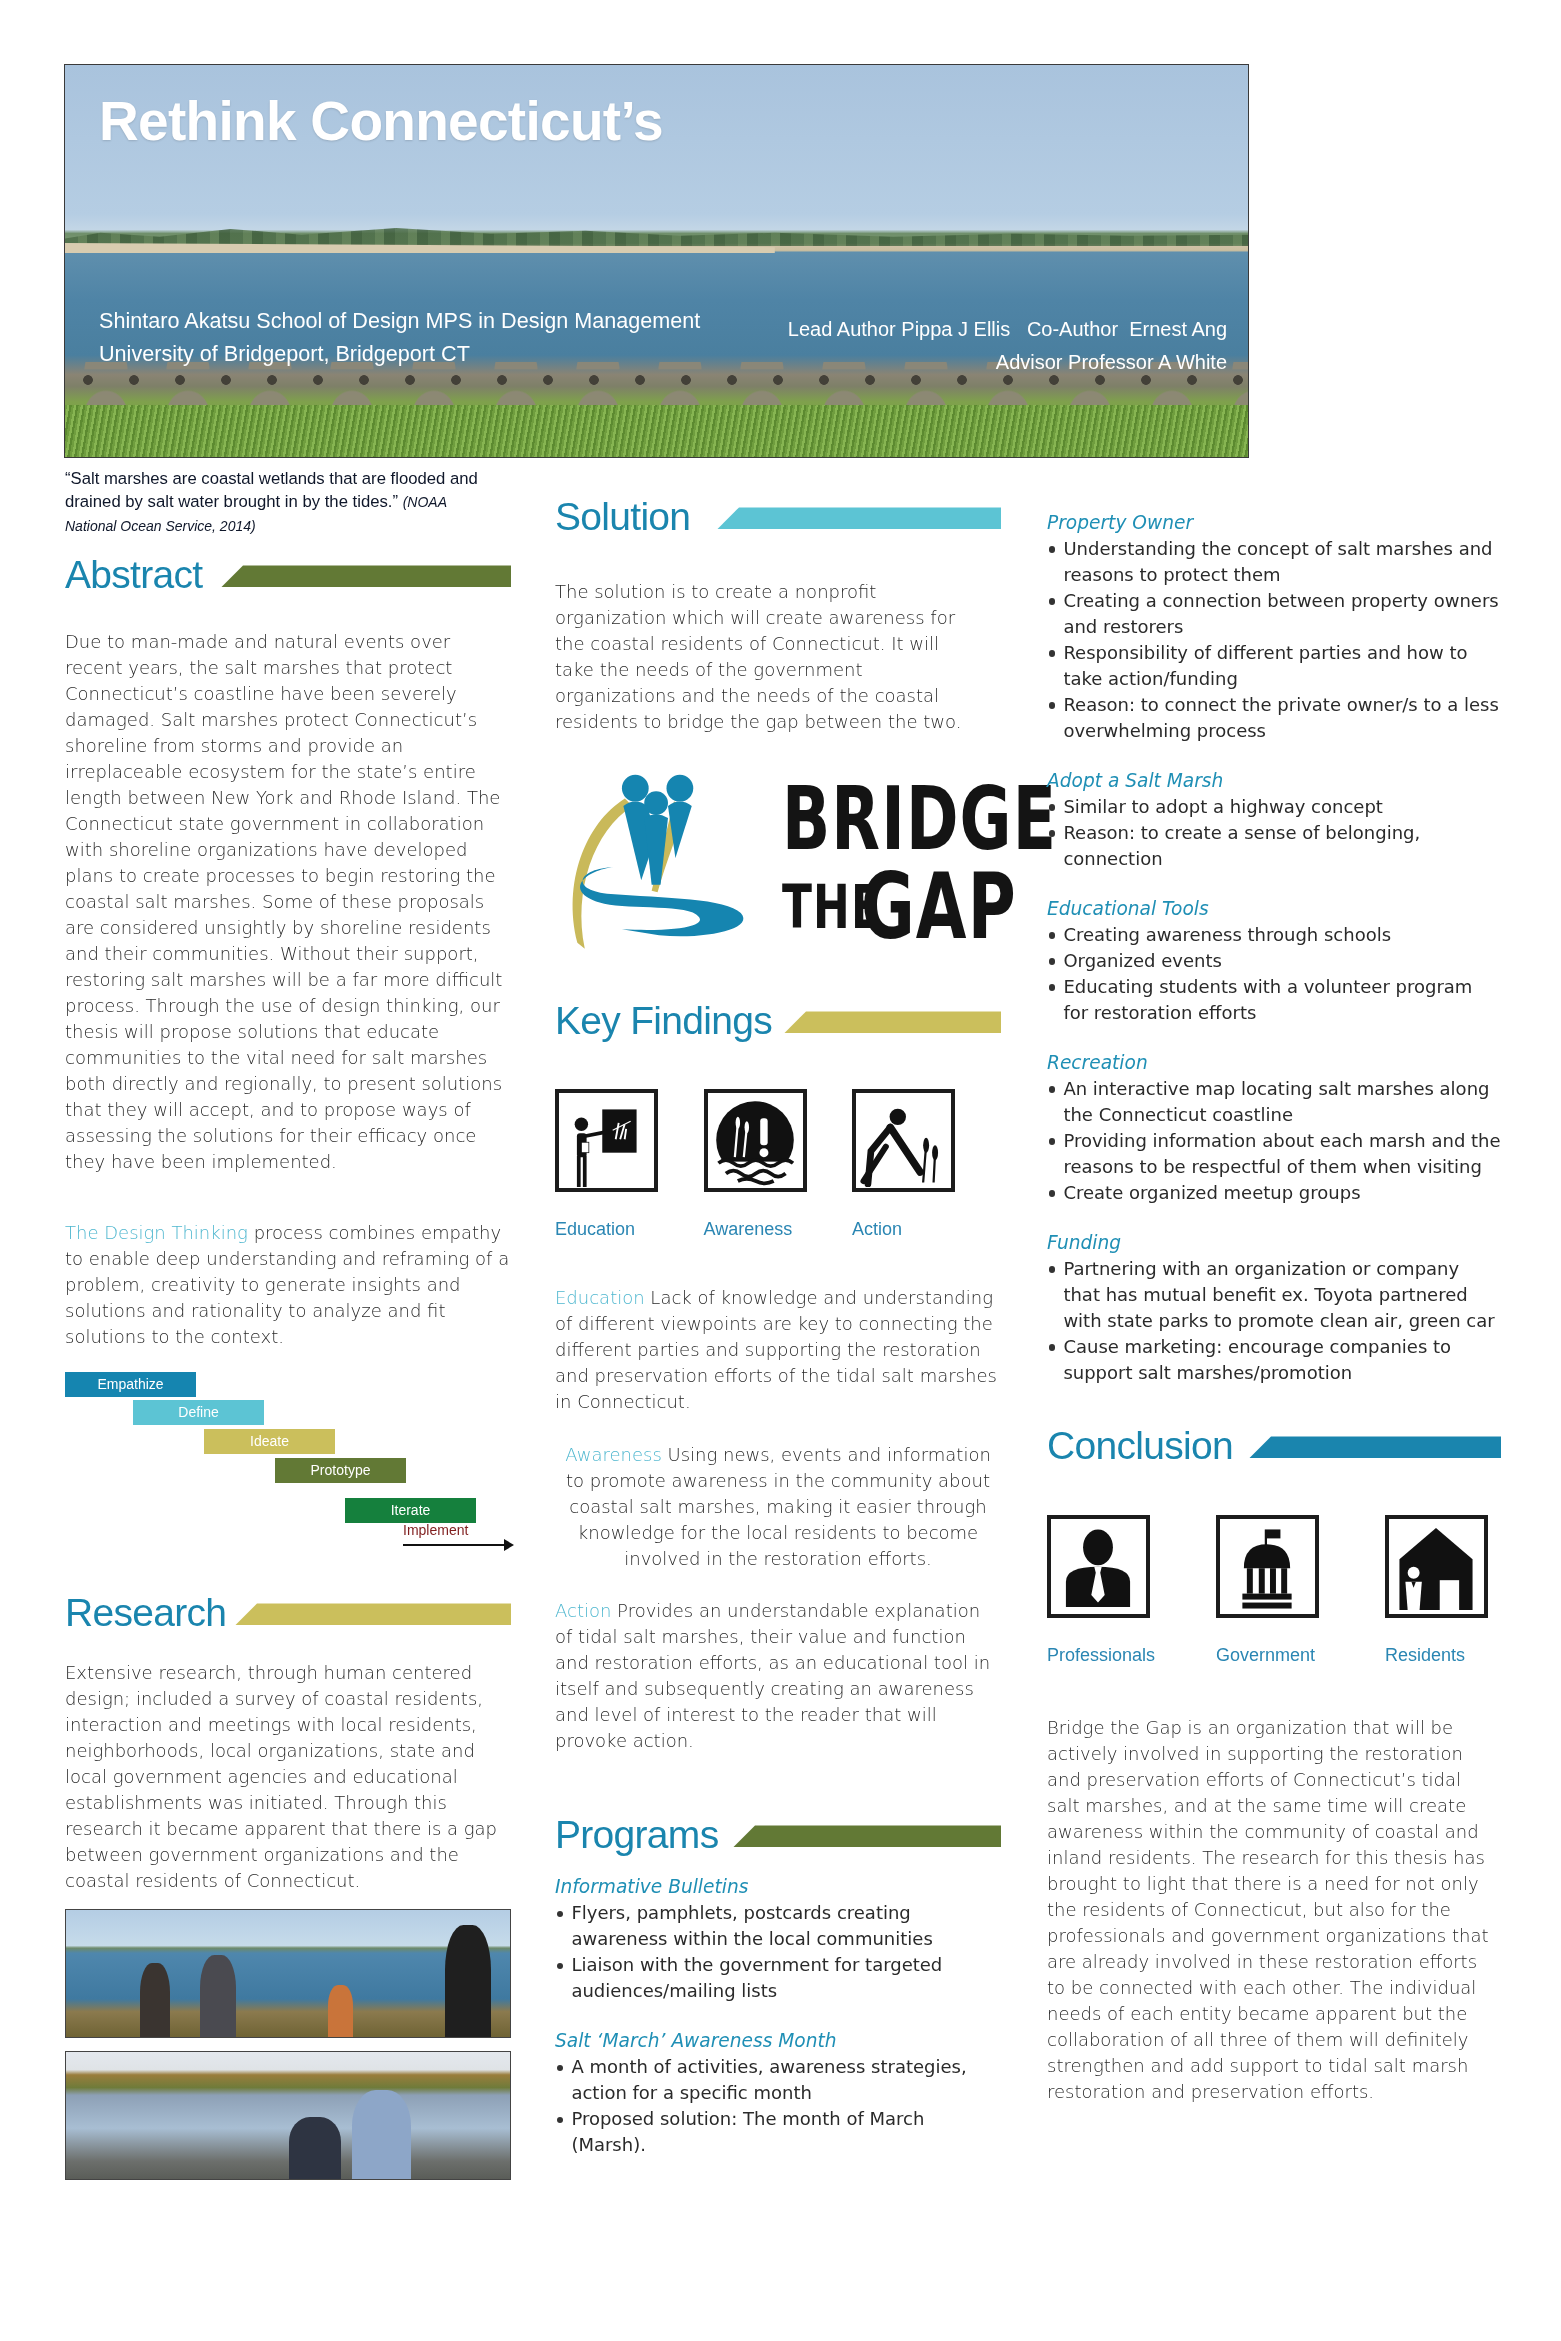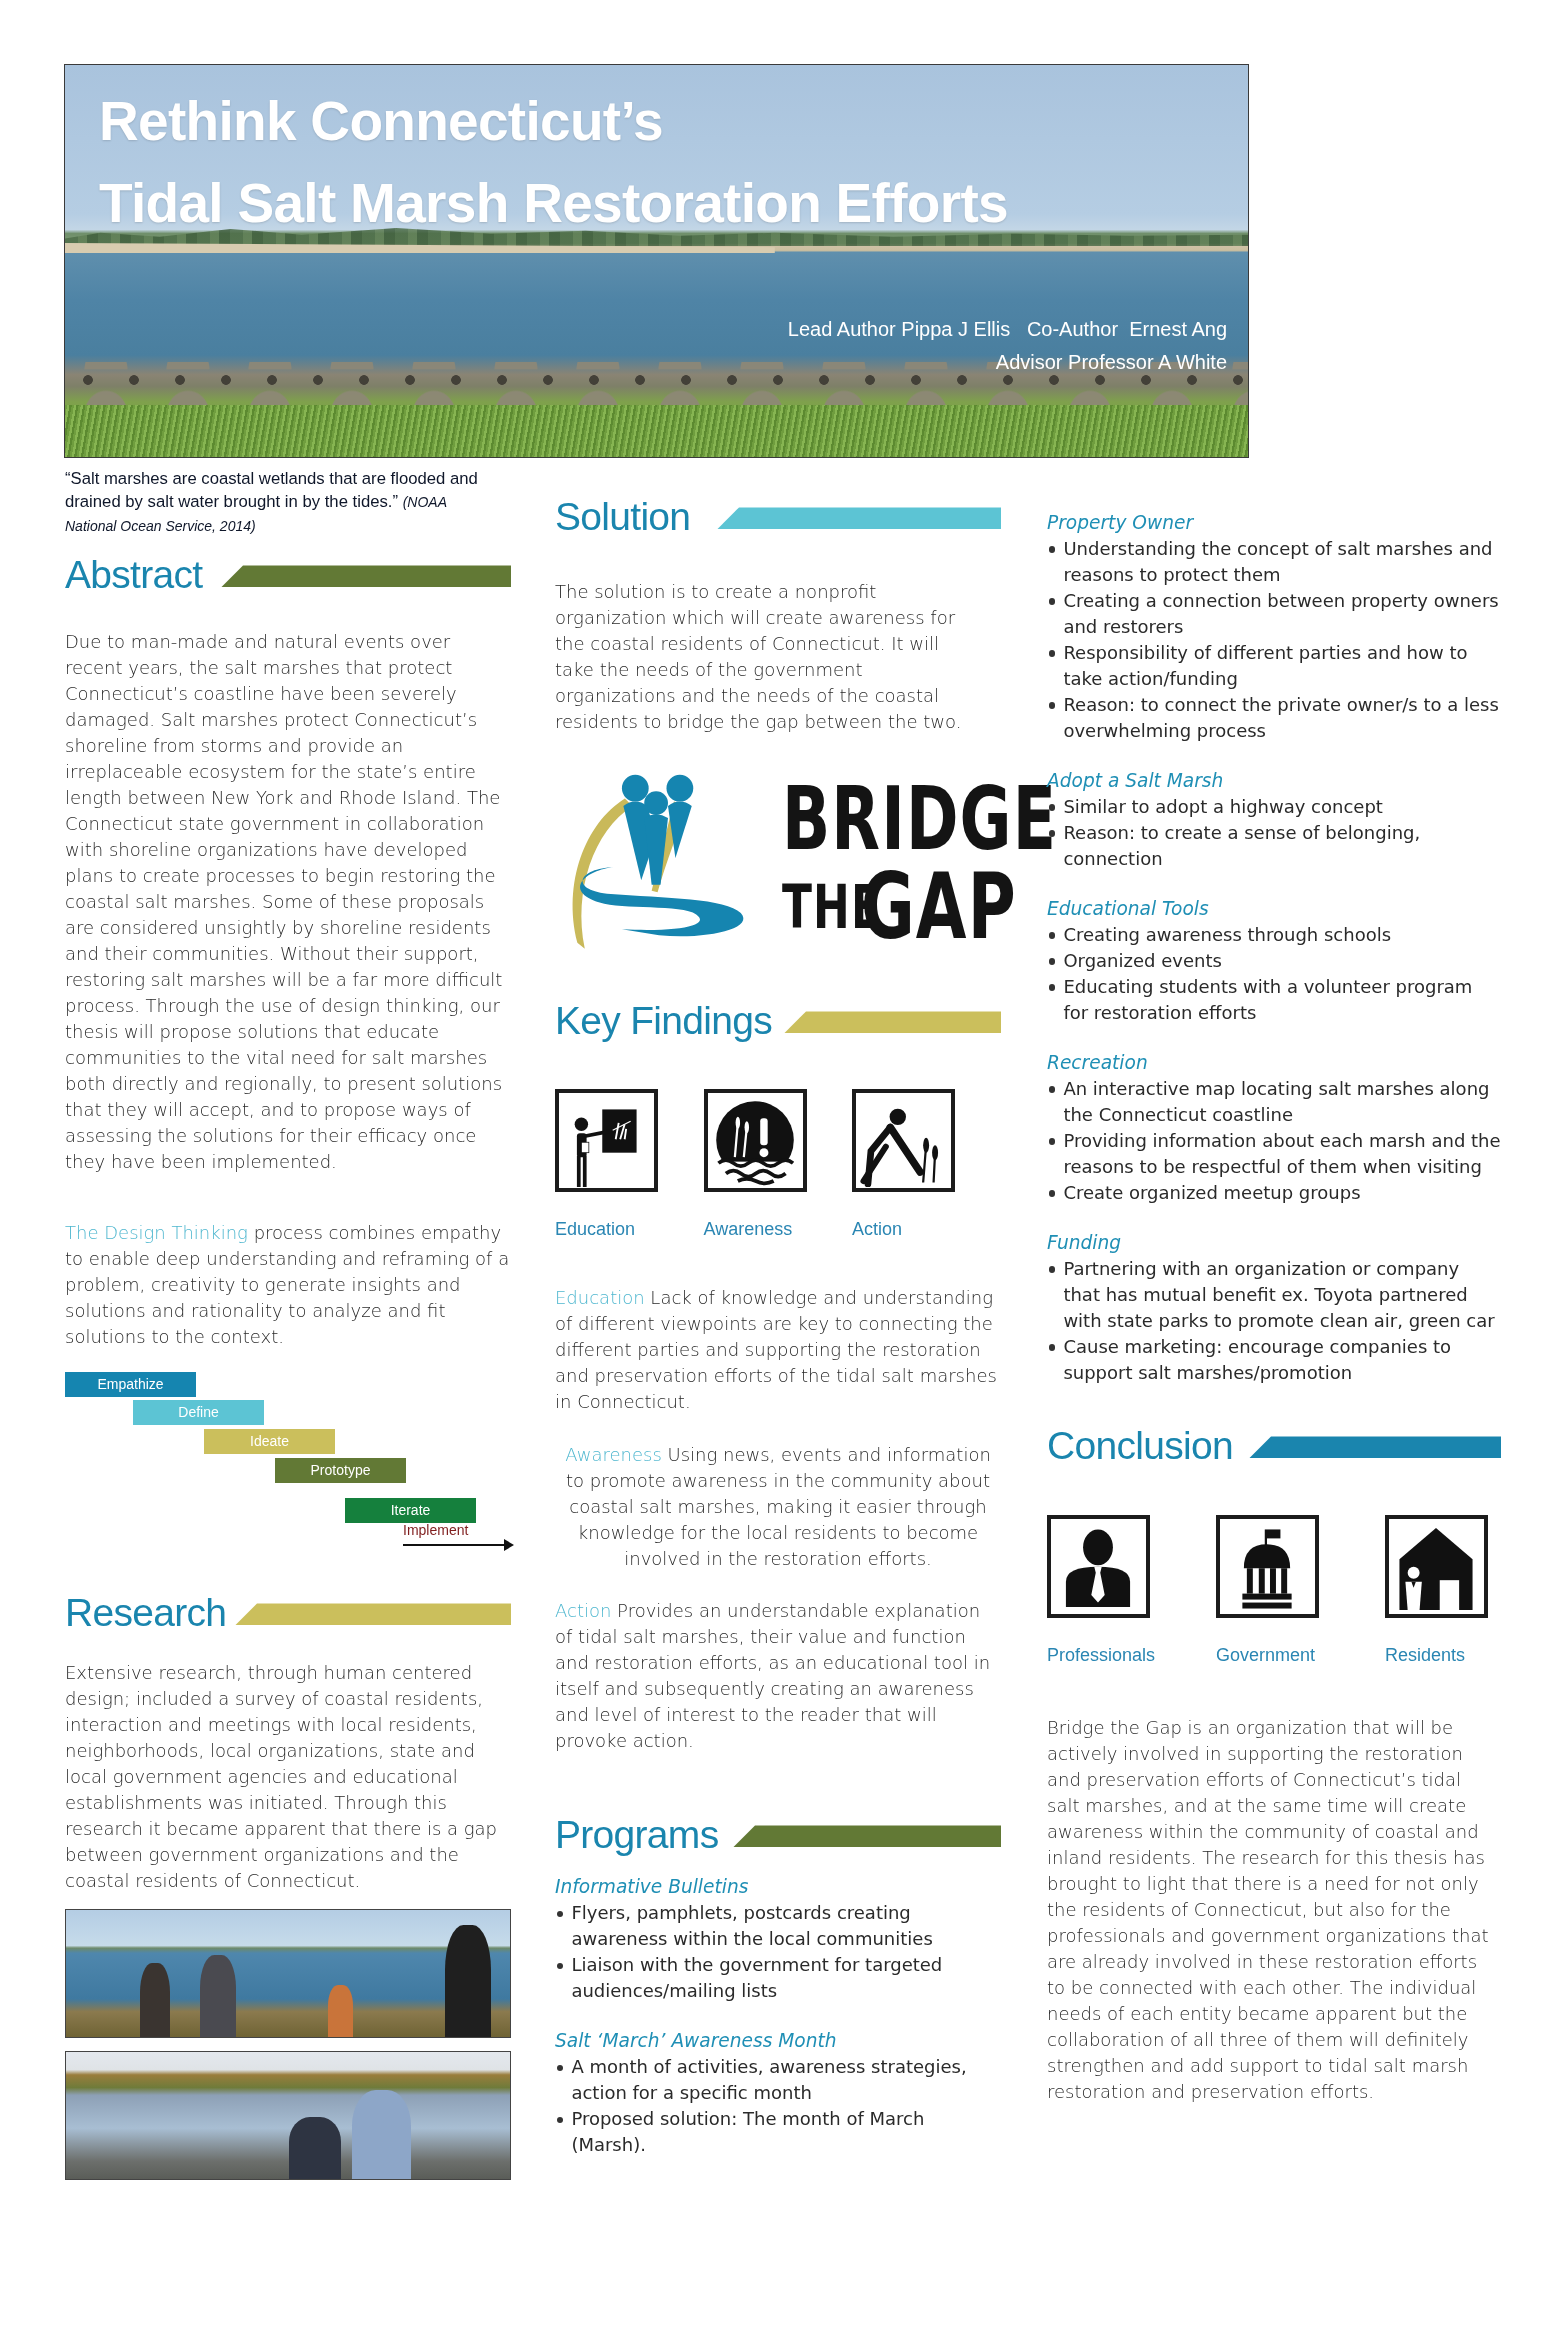--- a/index.html
+++ b/index.html
@@ -145,23 +145,26 @@
 <body>
 
 <div class="banner">
   <div class="treeline"></div>
   <div class="beach"></div>
   <div class="reefballs"></div>
   <div class="grass"></div>
 
   <div class="banner-title">
     <div>Rethink Connecticut’s</div>
-    <div>Tidal Salt Marsh Restoration Efforts</div>
-  </div>
-
+  </div>
+
+  <div class="banner-school">
+    <div>Shintaro Akatsu School of Design MPS in Design Management</div>
+    <div>University of Bridgeport, Bridgeport CT</div>
+  </div>
 
   <div class="banner-authors">
     <div style="white-space:pre">Lead Author Pippa J Ellis   Co-Author  Ernest Ang</div>
     <div>Advisor Professor A White</div>
   </div>
 
   <svg class="seal" viewBox="0 0 320 330">
     <defs>
       <path id="arcTop" d="M 40 175 A 120 120 0 0 1 280 175"></path>
       <path id="arcBot" d="M 50 190 A 112 112 0 0 0 270 190"></path>

